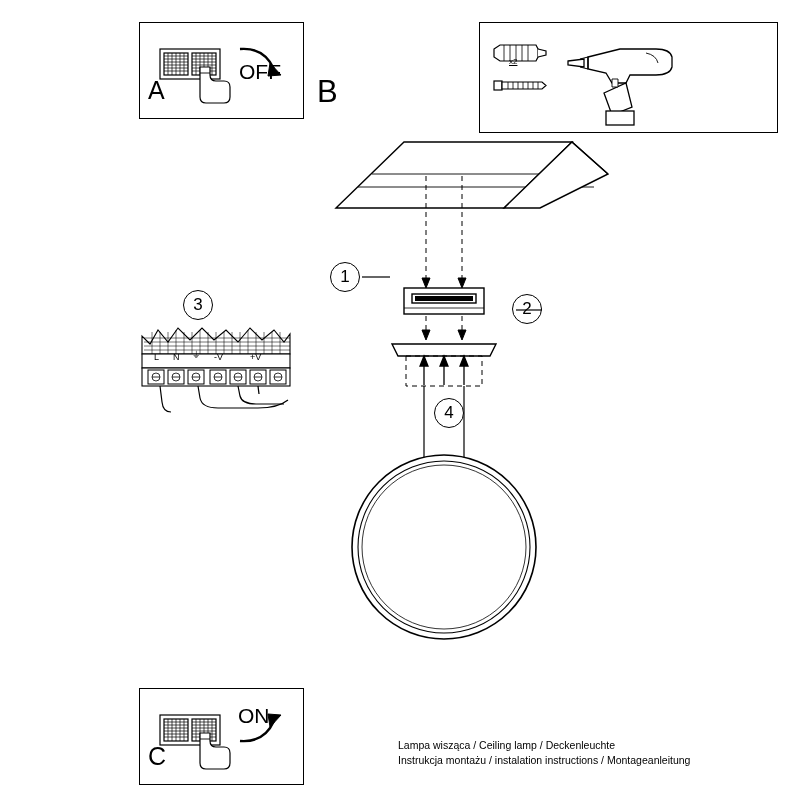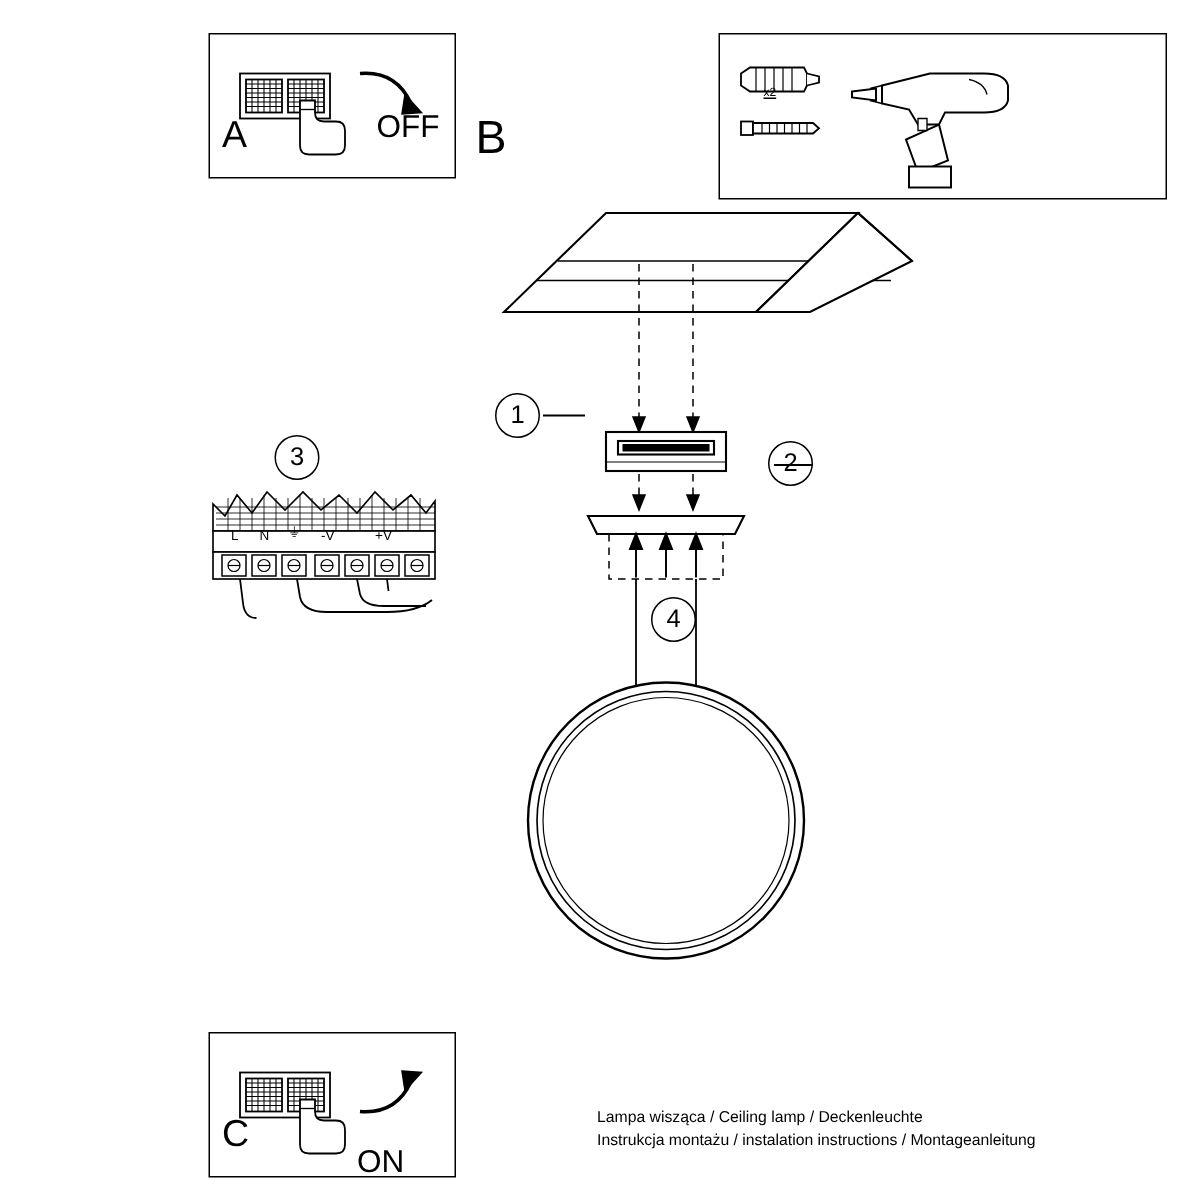--- a/index.html
+++ b/index.html
@@ -111,21 +111,21 @@
         <path d="M60 50 L70 50" stroke-width="0.9"></path>
       </g>
 
       <g stroke="#000" fill="#000" stroke-width="2.4">
         <path d="M100 26 Q124 24 134 46" fill="none"></path>
         <polygon points="130,40 141,52 128,53" stroke-width="1"></polygon>
       </g>
     </svg>
   </div>
   <div class="abs step-letter" style="left:148px; top:78px;">A</div>
-  <div class="abs onoff" style="left:239px; top:73px;margin-left:12px;">OFF</div>
+  <div class="abs onoff" style="left:239px; top:60px;">OFF</div>
 
   <div class="panel abs" style="left:479px; top:22px; width:299px; height:111px;">
     <svg width="299" height="111" viewBox="0 0 299 111">
 
       <g stroke="#000" fill="#fff" stroke-width="1.2">
         <path d="M14 26 L20 22 L56 22 L58 26 L58 34 L56 38 L20 38 L14 34 Z"></path>
         <line x1="24" y1="22" x2="24" y2="38" stroke-width="0.8"></line>
         <line x1="30" y1="22" x2="30" y2="38" stroke-width="0.8"></line>
         <line x1="36" y1="22" x2="36" y2="38" stroke-width="0.8"></line>
         <line x1="42" y1="22" x2="42" y2="38" stroke-width="0.8"></line>
@@ -353,20 +353,20 @@
         <path d="M60 44 L70 44 L70 52 Q70 58 76 58 L84 58 Q90 58 90 64 L90 74 Q90 80 84 80 L66 80 Q60 80 60 74 Z"></path>
         <path d="M60 50 L70 50" stroke-width="0.9"></path>
       </g>
       <g stroke="#000" fill="#000" stroke-width="2.4">
         <path d="M100 52 Q124 54 134 32" fill="none"></path>
         <polygon points="128,25 141,26 130,38" stroke-width="1"></polygon>
       </g>
     </svg>
   </div>
   <div class="abs step-letter" style="left:148px; top:744px;">C</div>
-  <div class="abs onoff" style="left:238px; top:763px;">ON</div>
+  <div class="abs onoff" style="left:238px; top:704px;">ON</div>
 
   <div class="abs" style="left:398px; top:738px;">
     <div class="footer-text">Lampa wisząca / Ceiling lamp / Deckenleuchte</div>
     <div class="footer-text">Instrukcja montażu / instalation instructions / Montageanleitung</div>
   </div>
 
 </div>
 
 </body></html>

